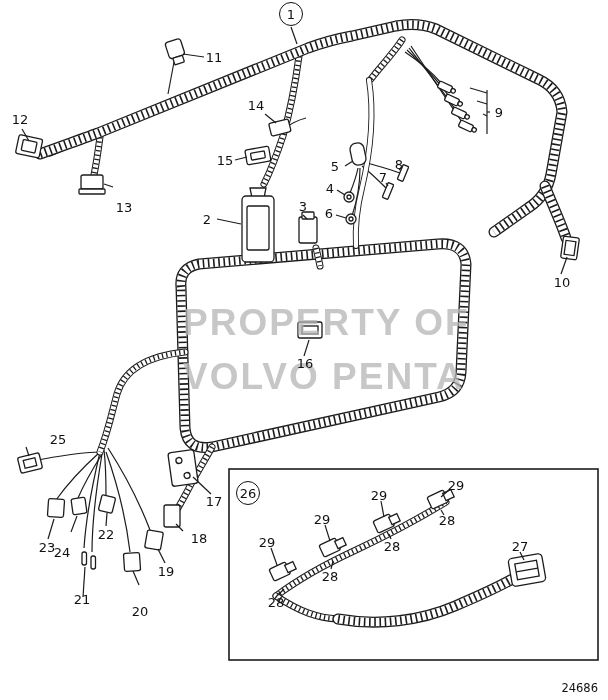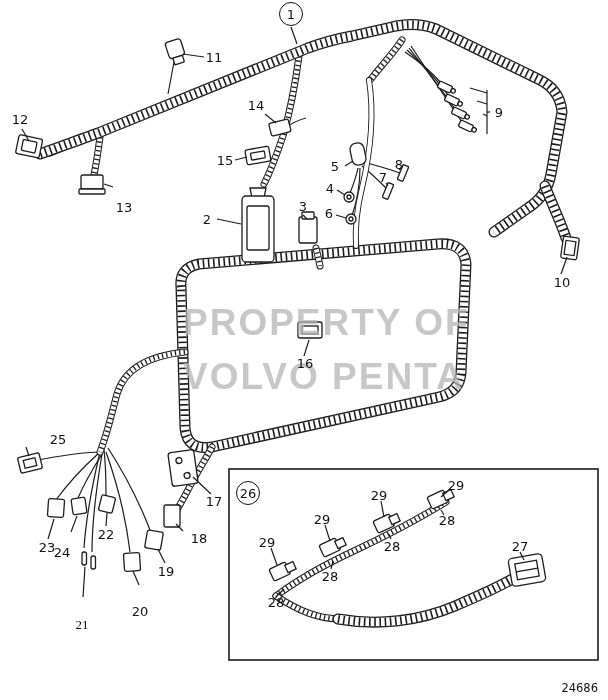--- a/index.html
+++ b/index.html
@@ -334,21 +334,21 @@
       <div class="callout" style="left: 562px; top: 282px;">10</div>
       <div class="callout" style="left: 305px; top: 363px;">16</div>
       <div class="callout" style="left: 26px; top: 439px; margin-left: 32px;">25</div>
       <div class="callout" style="left: 214px; top: 501px;">17</div>
       <div class="callout" style="left: 47px; top: 547px;">23</div>
       <div class="callout" style="left: 62px; top: 540px; margin-top: 12px;">24</div>
       <div class="callout" style="left: 106px; top: 534px;">22</div>
       <div class="callout" style="left: 199px; top: 538px;">18</div>
       <div class="callout" style="left: 166px; top: 571px;">19</div>
       <div class="callout" style="left: 140px; top: 611px;">20</div>
-      <div class="callout" style="left: 82px; top: 624px; font-family: Liberation Serif, serif;">21</div>
+      <div class="callout" style="left: 82px; top: 599px;">21</div>
       <div class="callout circled" style="left: 248px; top: 493px;">26</div>
       <div class="callout" style="left: 456px; top: 485px;">29</div>
       <div class="callout" style="left: 379px; top: 495px;">29</div>
       <div class="callout" style="left: 322px; top: 519px;">29</div>
       <div class="callout" style="left: 267px; top: 542px;">29</div>
       <div class="callout" style="left: 447px; top: 520px;">28</div>
       <div class="callout" style="left: 392px; top: 546px;">28</div>
       <div class="callout" style="left: 330px; top: 576px;">28</div>
       <div class="callout" style="left: 276px; top: 602px;">28</div>
       <div class="callout" style="left: 520px; top: 546px;">27</div>

